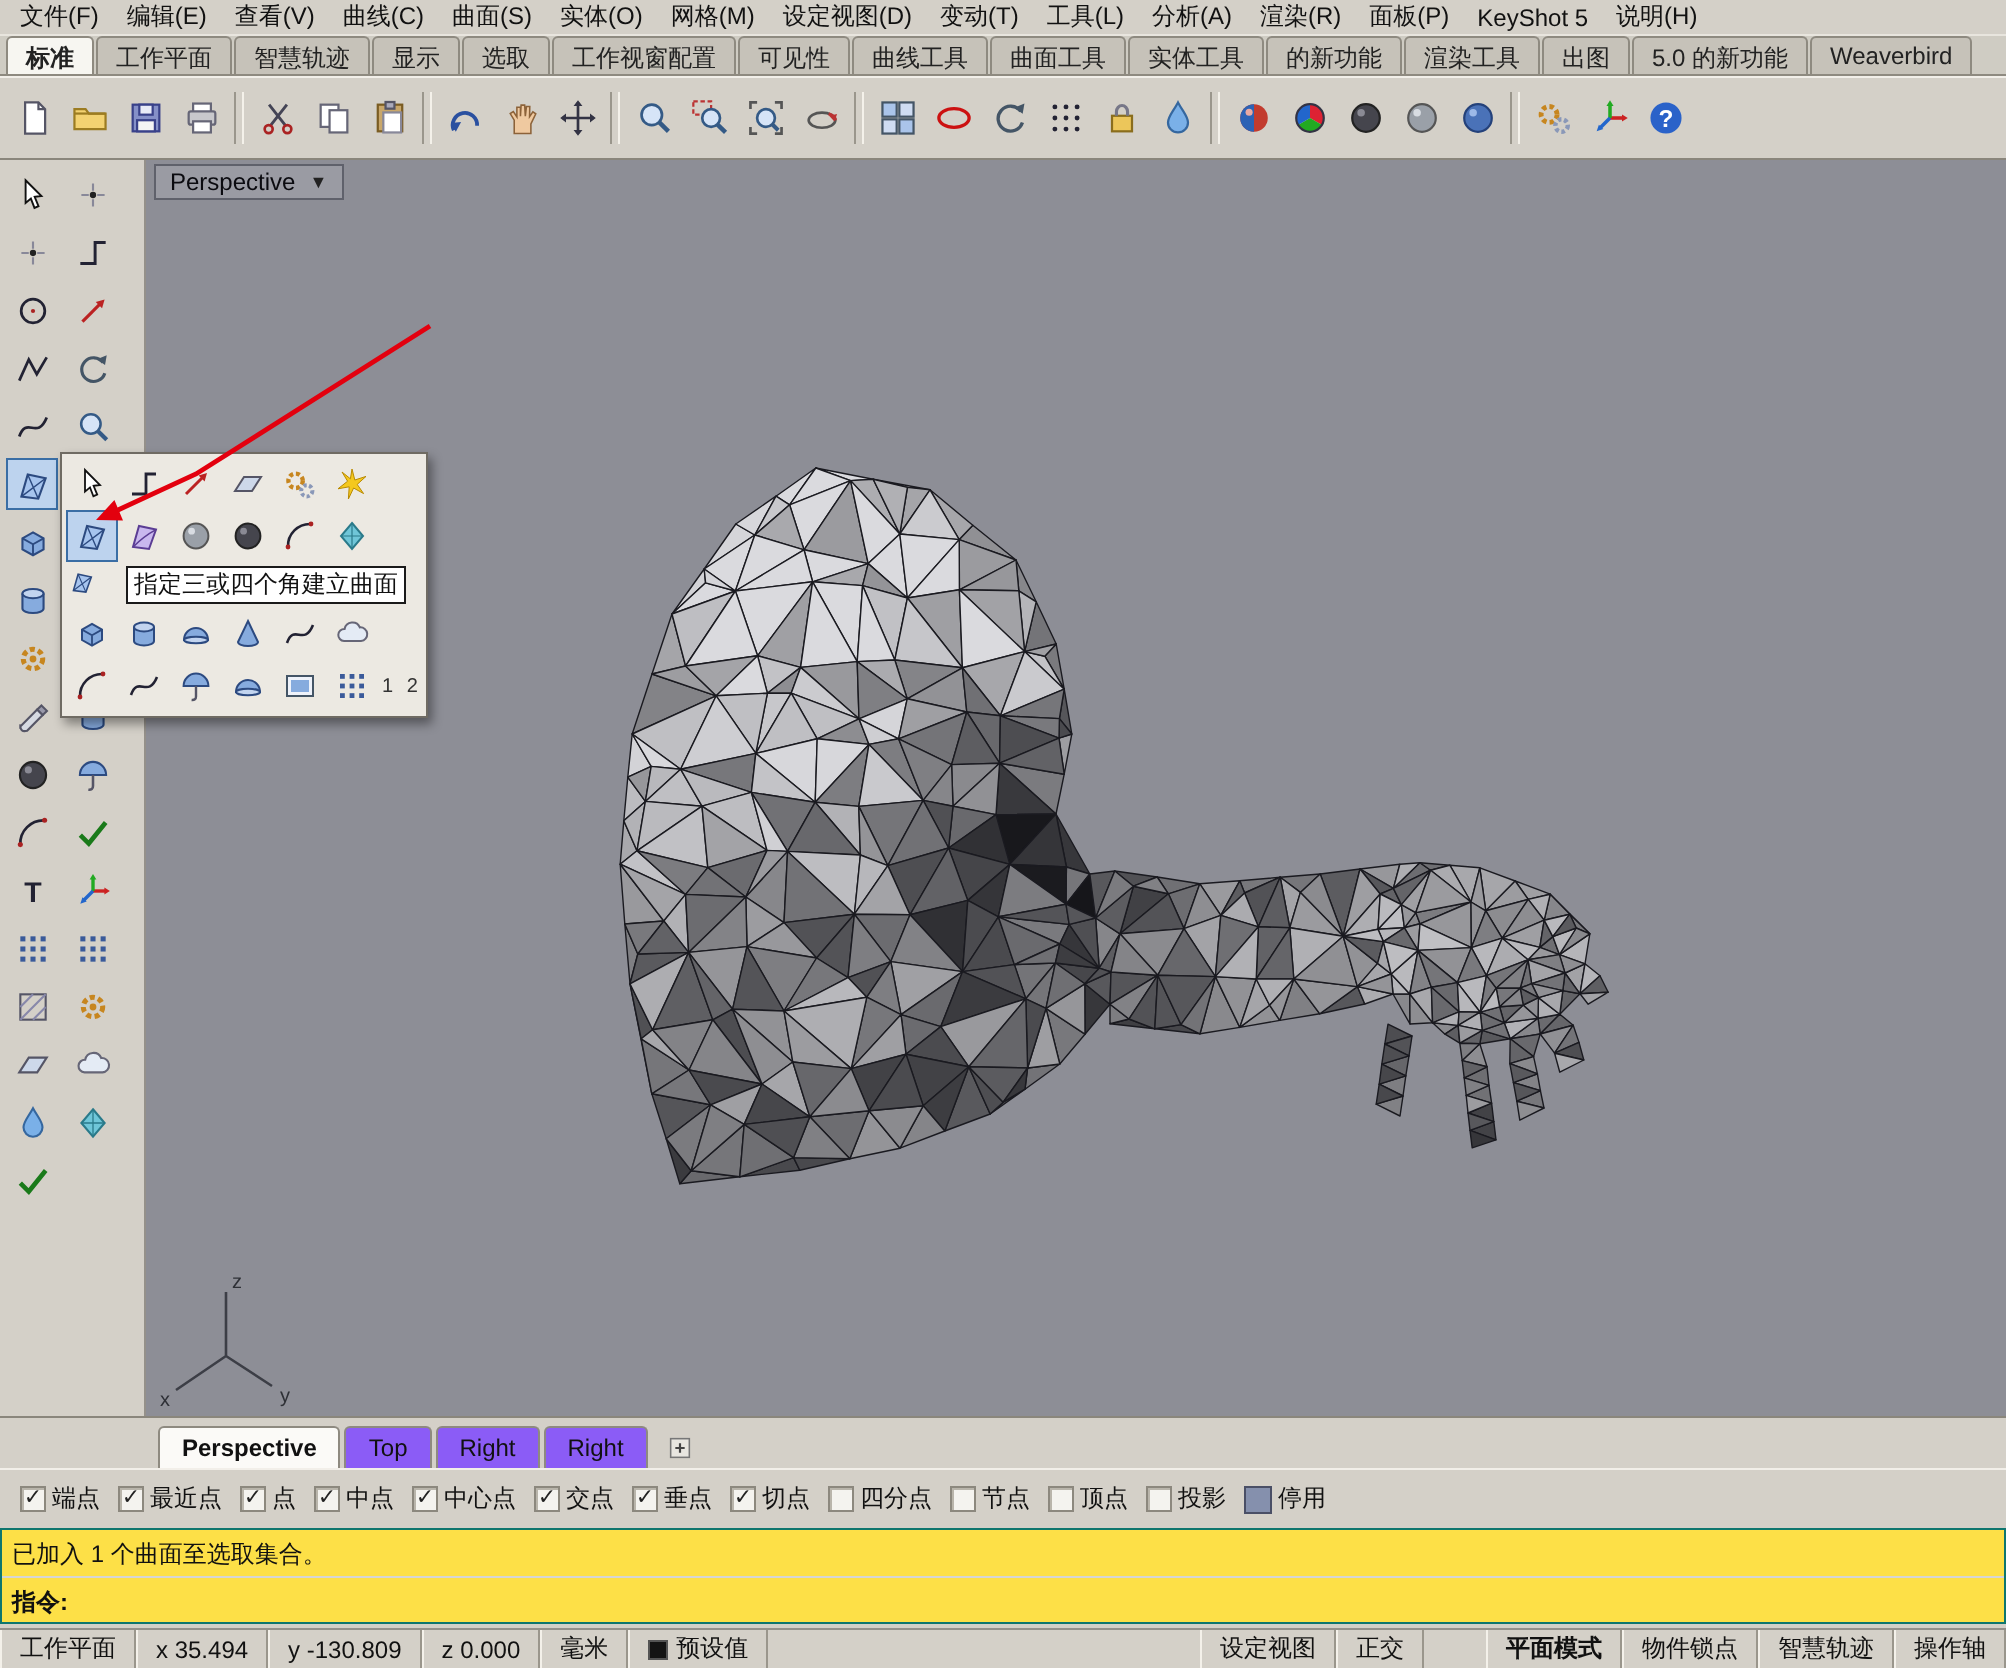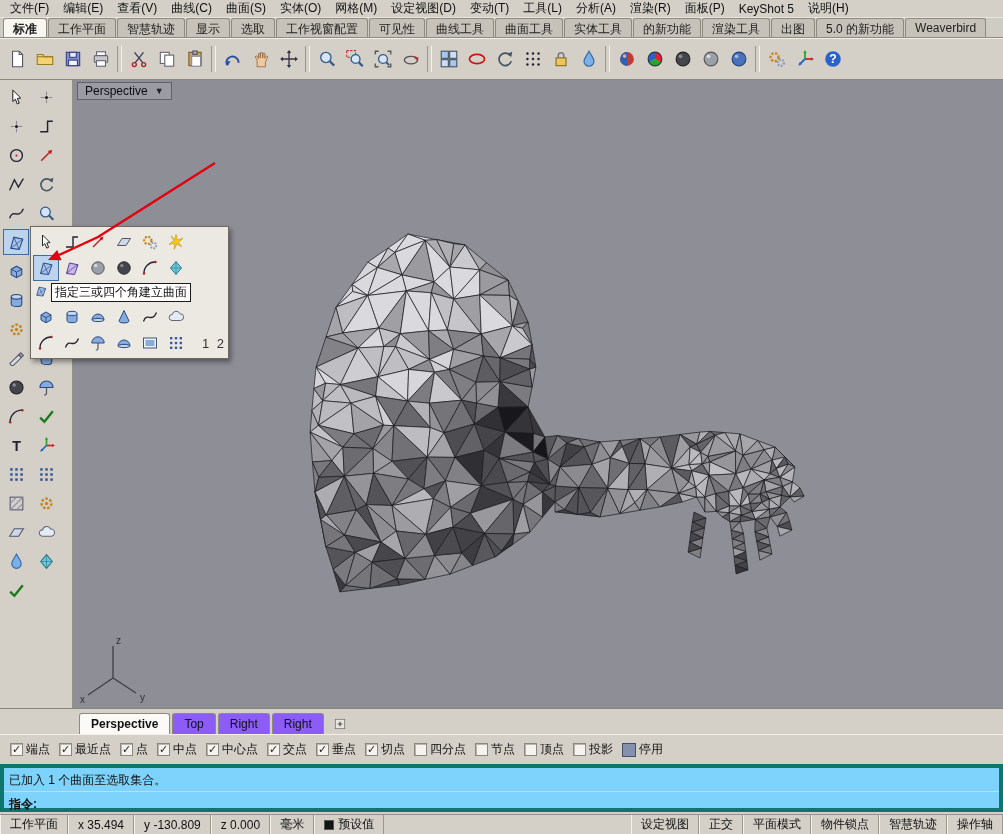--- a/index.html
+++ b/index.html
@@ -50,24 +50,24 @@
   #mesh-svg { position:absolute; left:0; top:0; }
 
   
   .palette { position:absolute; left:30px; top:226px; z-index:40; width:max-content;
              background:#ece9e2; border:1px solid #6f6b63; padding:2px;
              box-shadow:2px 3px 5px rgba(0,0,0,.4); }
   .prow { display:flex; align-items:center; }
   .picon { width:26px; height:26px; display:flex; align-items:center; justify-content:center;
            border:1px solid transparent; }
   .picon svg { width:18px; height:18px; }
-  .ptooltip { display:flex; align-items:center; gap:3px; padding:2px 1px; }
+  .ptooltip { display:flex; align-items:center; gap:15px; padding:2px 1px; }
   .ptooltip-icon svg { width:14px; height:14px; }
   .tooltip-box { background:#fff; border:1px solid #1a1a1a; padding:0 3px; white-space:nowrap; }
-  .pnum { font-size:13px; color:#333; margin-left:13px; letter-spacing:2px; }
+  .pnum { font-size:10px; color:#333; margin-left:2px; letter-spacing:2px; }
 
   
   #annotation-svg { position:absolute; left:0; top:0; z-index:60; pointer-events:none; }
 
   
   .vtabs-row { position:absolute; top:708px; left:0; width:1003px; height:26px;
                background:#d4d0c8; border-top:1px solid #8a867c; display:flex;
                align-items:flex-end; padding-left:79px; gap:2px; }
   .vtab { padding:3px 11px; border:1px solid #8e8a80; border-bottom:none;
           border-radius:3px 3px 0 0; background:#8b5cf6; }
@@ -79,31 +79,31 @@
   .osnap-row { position:absolute; top:734px; left:0; width:1003px; height:30px;
                background:#d4d0c8; border-top:1px solid #f2efe9; display:flex;
                align-items:center; gap:9px; padding-left:10px; }
   .osnap-opt { display:flex; align-items:center; gap:3px; cursor:default; }
   .cb { width:13px; height:13px; background:#f4f3ef; border:1px solid #8c887e;
         box-shadow:inset 1px 1px 0 #b9b5ab; font-size:11px; line-height:11px;
         text-align:center; color:#222; font-weight:bold; }
   .disable-swatch { width:14px; height:14px; background:#8590ad; border:1px solid #4a4f66; }
 
   .command-area { position:absolute; top:764px; left:0; width:1003px; height:48px;
-                  background:#7dd3fc; border:4px solid #0f766e; }
+                  background:#fde047; border:1px solid #0f766e; }
   .cmd-line { height:24px; padding:4px 5px; white-space:nowrap; }
   .cmd-history { border-bottom:1px solid #d5d5d5; }
   .cmd-prompt { font-weight:bold; }
 
   .status-bar { position:absolute; top:814px; left:0; width:1003px; height:20px;
                 background:#d4d0c8; border-top:1px solid #94908a; display:flex;
                 font-size:12px; overflow:hidden; }
   .scell { padding:2px 9px; white-space:nowrap; border-right:1px solid #9a968c;
            border-left:1px solid #f4f1ea; display:flex; align-items:center; gap:4px; }
-  .scell.toggle.active { font-weight:normal; }
+  .scell.toggle.active { font-weight:bold;margin-left:31px; }
   .layer-swatch { width:10px; height:10px; background:#141414; border:1px solid #555; display:inline-block; }
   #status-toggles { display:flex; margin-left:auto; }
 </style>
 </head>
 <body>
 
 <div class="menu-bar" id="menu-bar">
     <div class="menu-item">文件(F)</div>
     <div class="menu-item">编辑(E)</div>
     <div class="menu-item">查看(V)</div>

